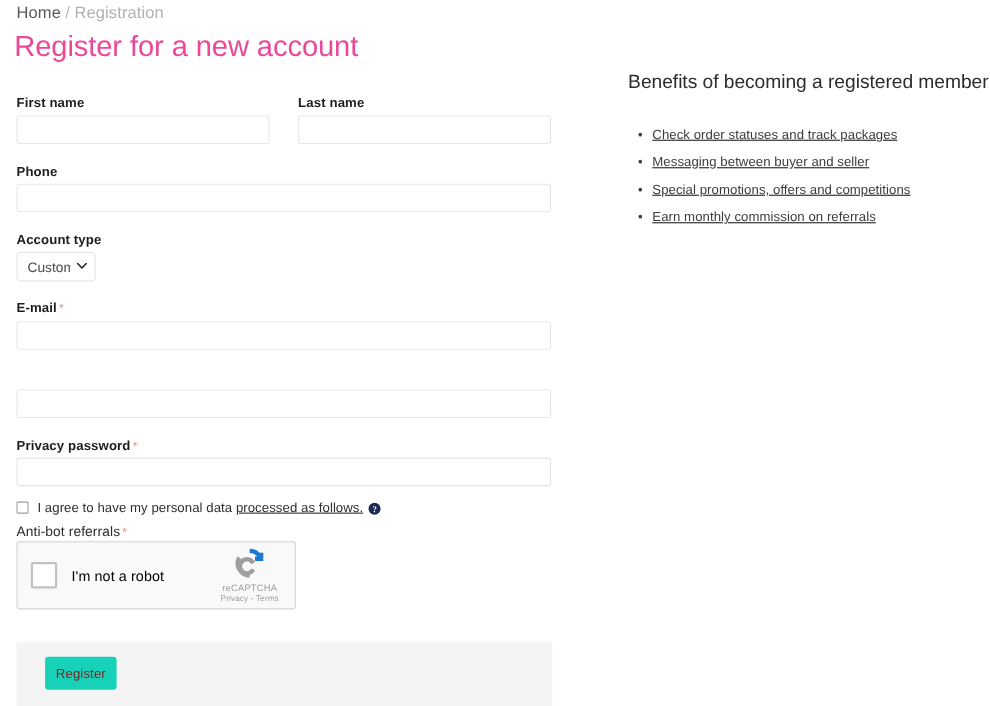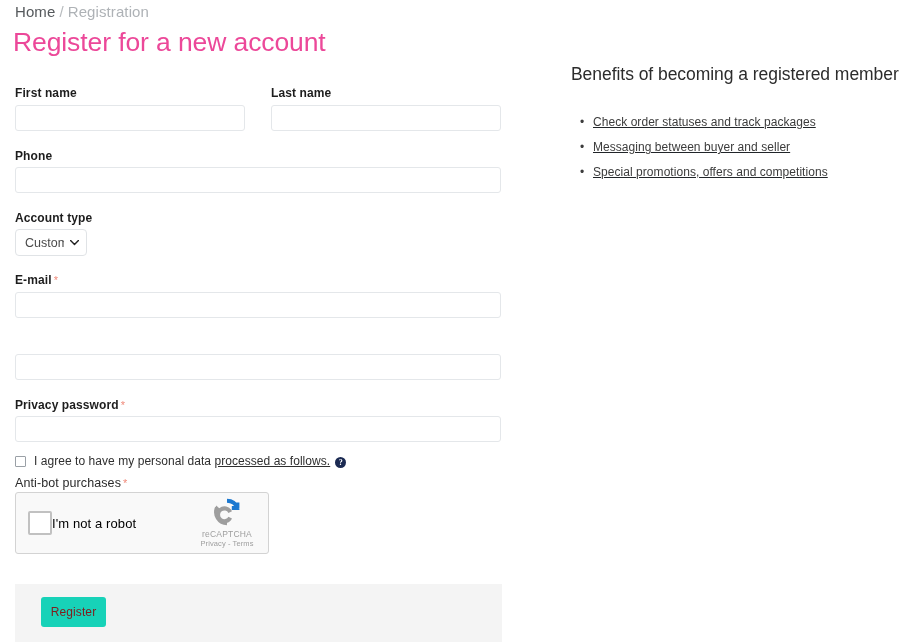--- a/index.html
+++ b/index.html
@@ -189,20 +189,21 @@
     box-sizing: border-box;
     background: #fff;
     border: 2px solid #c1c1c1;
     border-radius: 2px;
     margin-left: 12px;
     flex: none;
   }
   .rc-label {
     font-size: 13px;
     color: #000000;
+    margin-left: 13px;
     flex: 1;
     letter-spacing: .1px;
   }
   .rc-brand {
     width: 74px;
     text-align: center;
     margin-right: 4px;
     padding-bottom: 2px;
   }
   .rc-logo {
@@ -340,21 +341,21 @@
     <span>Privacy password</span><span class="req">*</span>
   </label>
   <input class="text-input" style="left: 15px; top: 416px; width: 486px;" type="password" value="">
 
   <div class="consent-row">
     <input type="checkbox" class="consent-check" style="">
     <span class="consent-text"><span>I agree to have my personal data </span><a class="consent-link" href="#">processed as follows.</a><span class="info-icon">?</span></span>
   </div>
 
   <label class="field-label regular" style="left:15px; top:476px;">
-    <span>Anti-bot purchases</span><span class="req">*</span>
+    <span>Anti-bot referrals</span><span class="req">*</span>
   </label>
 
   <div class="recaptcha">
     <div class="rc-box"></div>
     <div class="rc-label">I'm not a robot</div>
     <div class="rc-brand">
       <svg class="rc-logo" viewBox="0 0 40 40" aria-hidden="true">
         <path d="M20 6 A14 14 0 0 1 33 15 L33 8 L33 15 L26 15" fill="none" stroke="#1b78d0" stroke-width="5" stroke-linecap="butt"></path>
         <path d="M33.5 10.5 L33.5 17.5 L26.5 17.5 Z" fill="#1b78d0"></path>
         <path d="M20 34 A14 14 0 0 1 7.5 14.5" fill="none" stroke="#9e9e9e" stroke-width="5"></path>
@@ -370,14 +371,15 @@
     <button class="register-btn">Register</button>
   </div>
 </div>
 
 <div class="benefits">
   <h2 class="benefits-title">Benefits of becoming a registered member</h2>
   <ul class="benefits-list">
     <li>Check order statuses and track packages</li>
     <li>Messaging between buyer and seller</li>
     <li>Special promotions, offers and competitions</li>
+    <li>Earn monthly commission on referrals</li>
   </ul>
 </div>
 
 </body></html>

